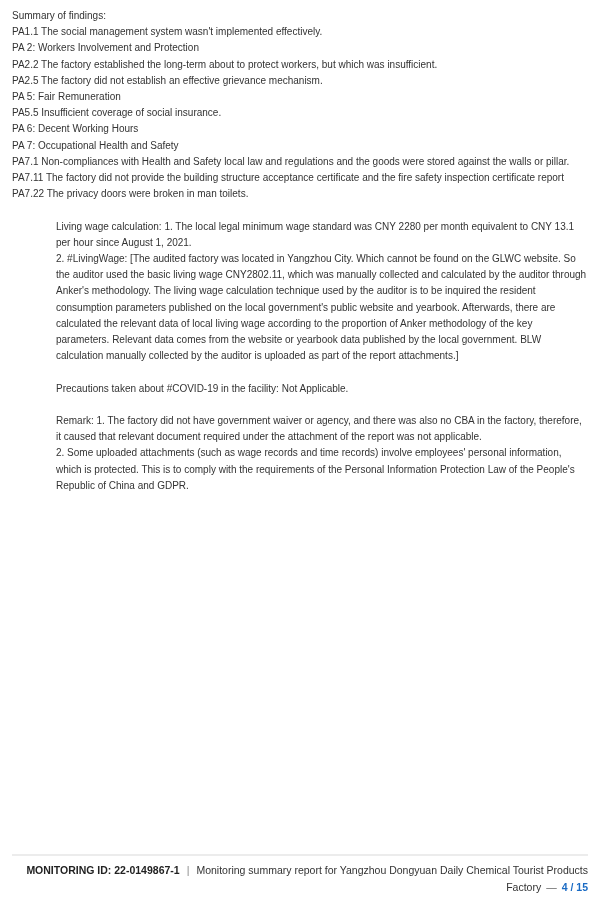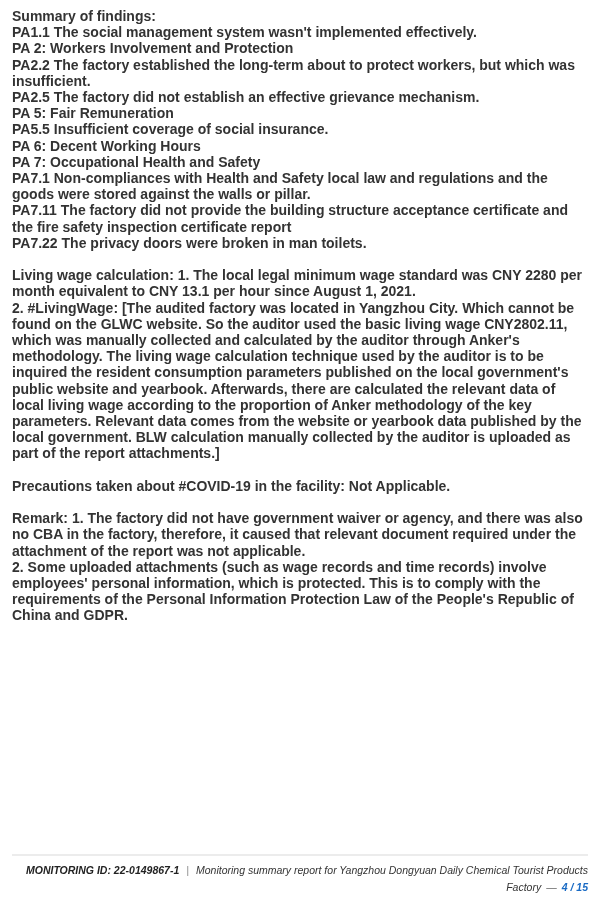--- a/index.html
+++ b/index.html
@@ -6,34 +6,32 @@
   html, body { width: 600px; height: 900px; }
   body {
     position: relative;
     background: #ffffff;
     font-family: "Liberation Sans", "DejaVu Sans", sans-serif;
     color: #333333;
     overflow: hidden;
   }
   .content {
     padding: 8px 12px 0 12px;
-    font-size: 14px;
+    font-size: 10px;
     line-height: 16.2px;
     color: #333333;
-    font-weight: bold;
   }
   .section { margin: 0; }
-  .section + .section { margin-top: 16.2px; }
+  .section + .section { margin-top: 16.2px; margin-left: 44px; }
   .section .line { margin: 0; }
   .page-footer {
     position: absolute;
     left: 0; right: 0; bottom: 0;
     padding: 8px 12px 5px 12px;
     background: #ffffff;
-    font-style: italic;
   }
   .footer-divider {
     height: 2px;
     background: #ececec;
     margin-bottom: 6px;
   }
   .footer-text {
     text-align: right;
     font-size: 10.5px;
     line-height: 16.5px;

